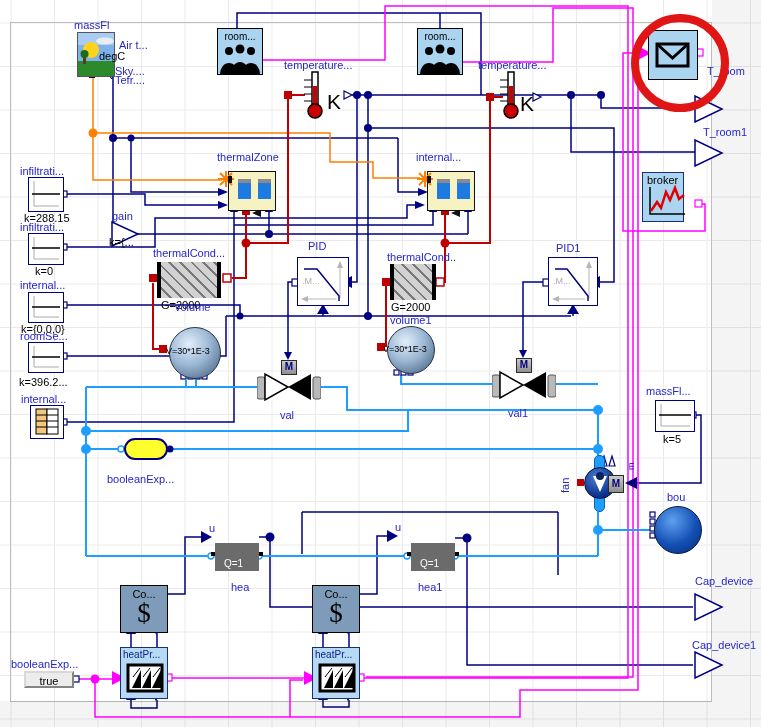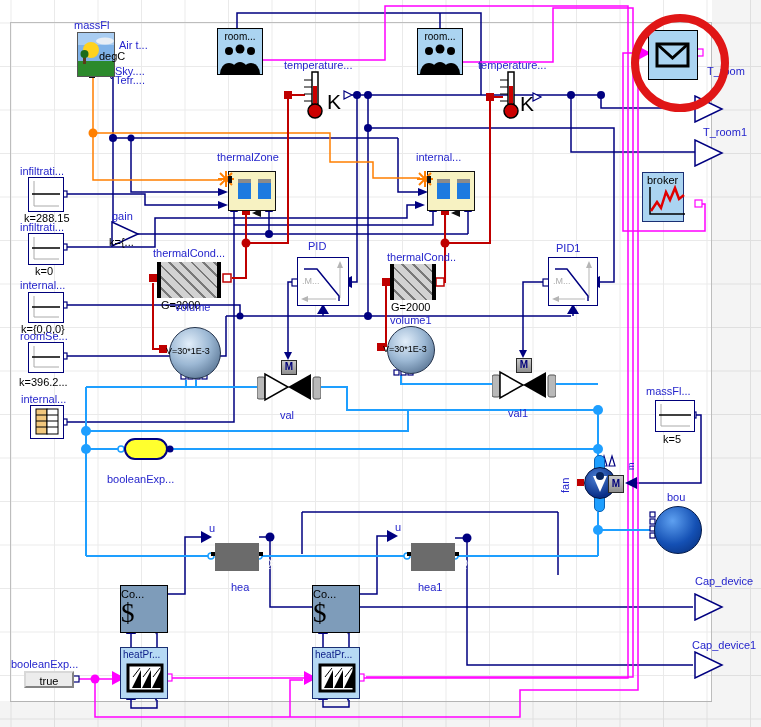--- a/index.html
+++ b/index.html
@@ -18,22 +18,22 @@
   .win{position:absolute;background:#1d7ae0;border-top:4px solid #8a8a8a;}
   .hatch{background:repeating-linear-gradient(45deg,#d2d2d2 0 6px,#787878 6px 8px);
          border-left:4px solid #000;border-right:4px solid #000;}
   .pid{background:#fff;border:1.5px solid #00007a;}
   .sphere{border-radius:50%;}
   .vol{background:radial-gradient(circle at 38% 32%,#e2eefa 0%,#9cb8d4 45%,#3d5878 100%);border:1px solid #24344d;}
   .bou-s{background:radial-gradient(circle at 38% 30%,#5ea0f0 0%,#1450b4 55%,#062a73 100%);border:1px solid #021a4a;}
   .mbox{position:absolute;background:linear-gradient(#c9c9c9,#8f8f8f);border:1.5px solid #2b2b2b;
         color:#00007a;font-weight:bold;font-size:10px;text-align:center;line-height:12px;z-index:4;}
   .heater{background:#6b6b6b;}
-  .qlbl{position:absolute;color:#fff;font-size:10px;z-index:5;margin-left:40px;}
-  .co-box{background:#7e9cba;border:1.5px solid #000;text-align:left;}
+  .qlbl{position:absolute;color:#fff;font-size:10px;z-index:5;}
+  .co-box{background:#7e9cba;border:1.5px solid #000;text-align:center;}
   .hp-box{background:#b6d9f4;border:1.5px solid #1a2f73;text-decoration:underline;}
   .btn{background:#ececec;border:2px outset #d8d8d8;color:#000;font-size:11px;text-align:center;}
   .gray{color:#adadad;}
   .ring{position:absolute;width:82px;height:82px;border:8px solid #e01616;border-radius:50%;z-index:6;}
   .rot{transform:rotate(-90deg);transform-origin:left top;}
   #wires{position:absolute;left:0;top:0;z-index:2;}
   #frame{position:absolute;left:10px;top:22px;width:700px;height:678px;border:1px solid #bdbdbd;z-index:1;}
   .shade{position:absolute;background:rgba(0,0,0,0.045);z-index:1;}
 </style>
 </head>

